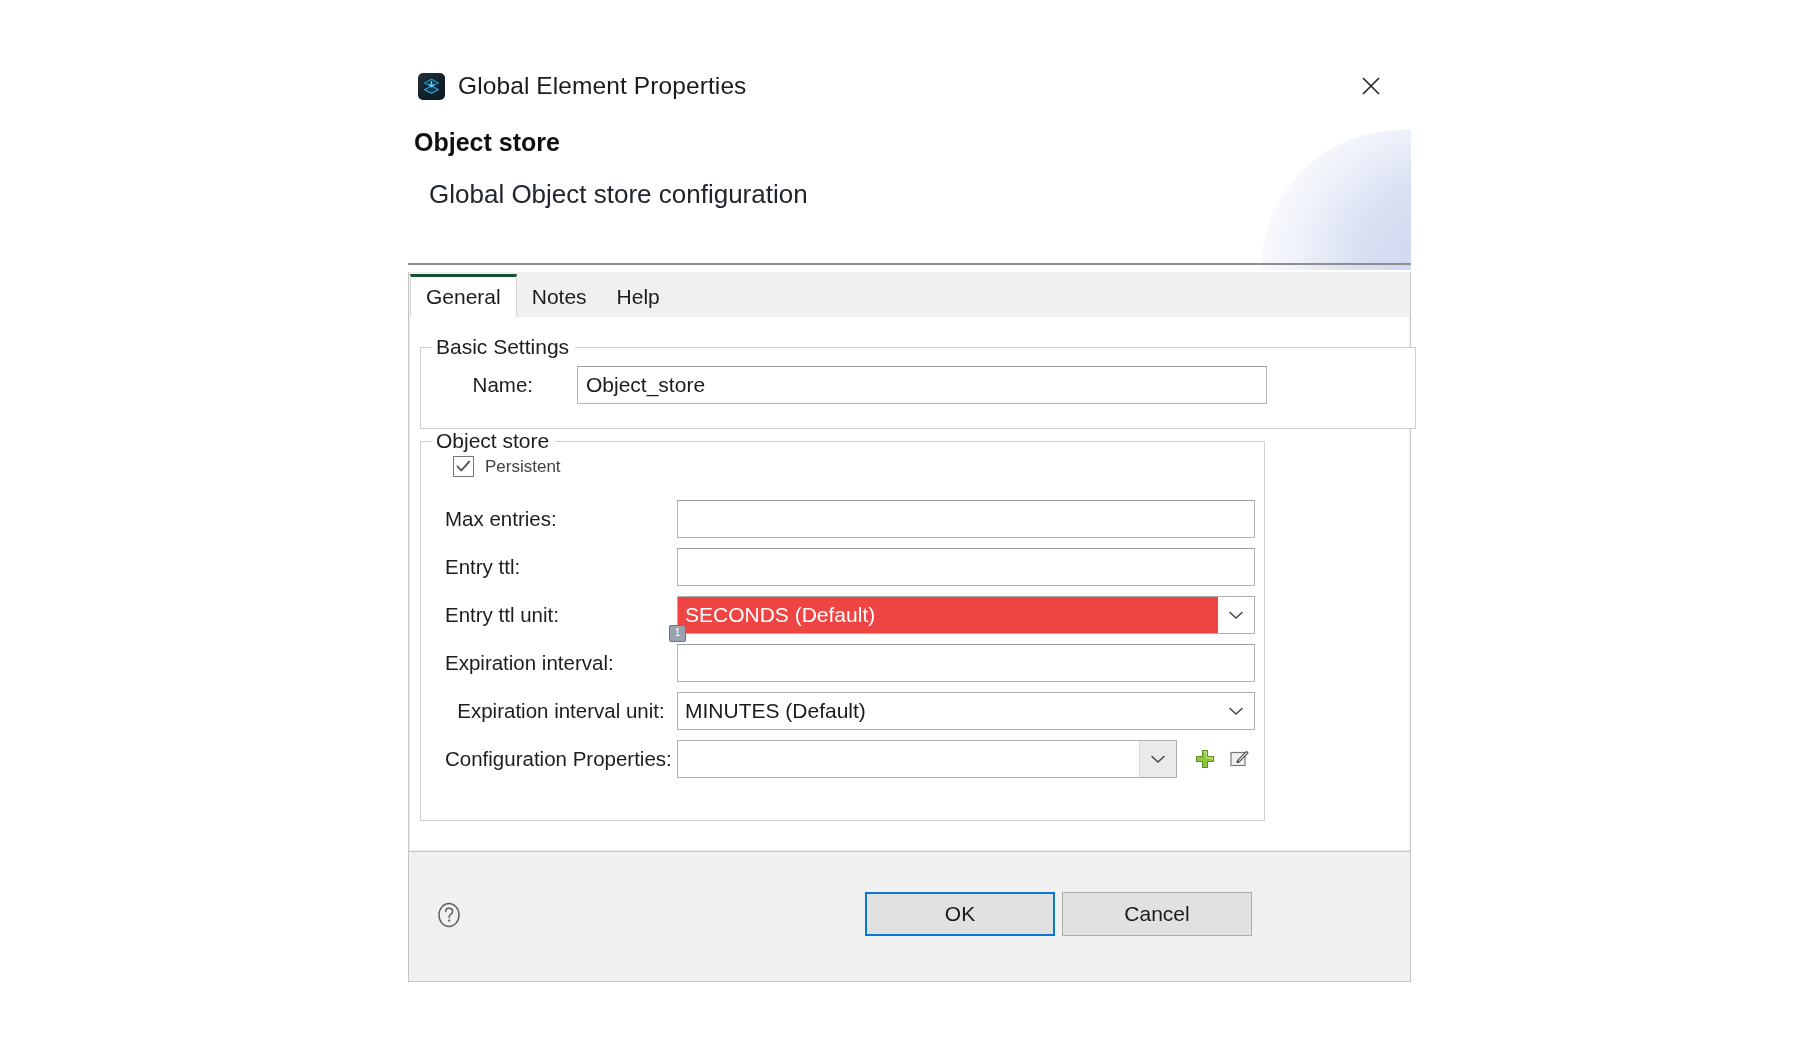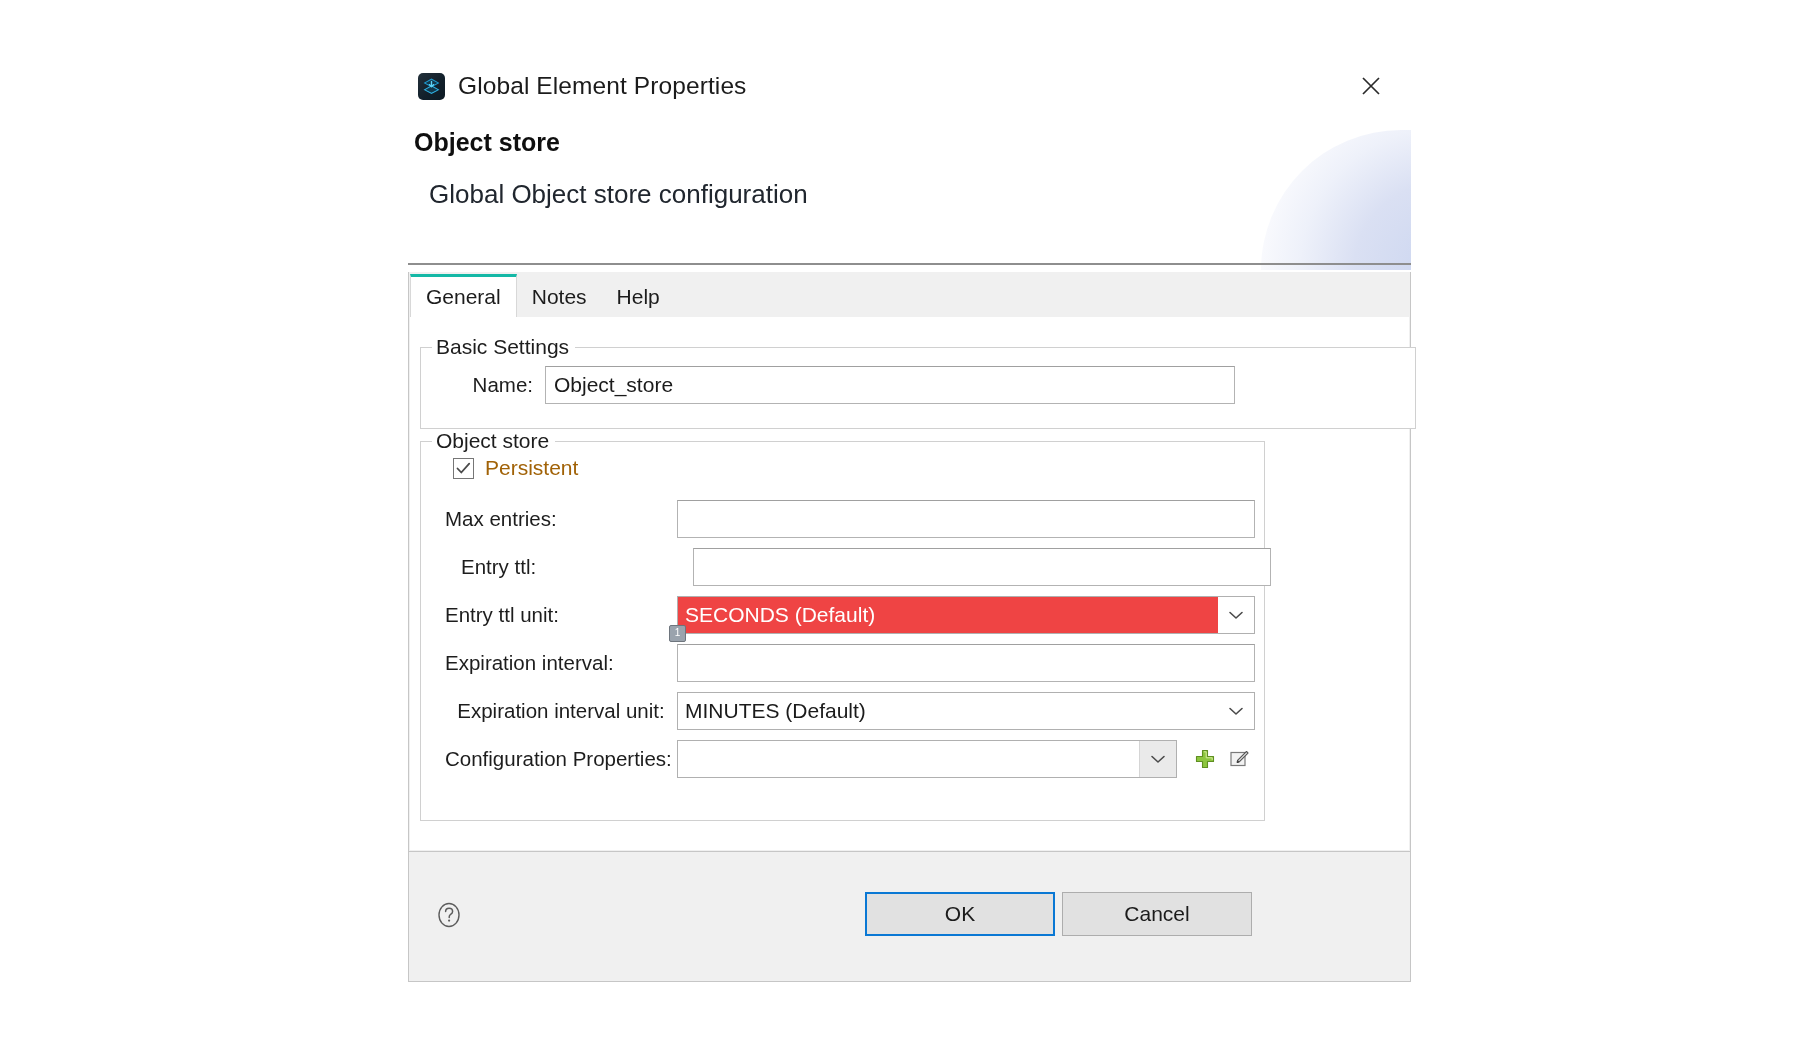--- a/index.html
+++ b/index.html
@@ -132,21 +132,21 @@
     padding: 0 15px 8px 15px;
     height: 43px;
     display: flex;
     align-items: flex-end;
     cursor: pointer;
     box-sizing: border-box;
     background: transparent;
   }
   .tab.active {
     background: #ffffff;
-    border-top: 3px solid #14b8a6;
+    border-top: 3px solid #14532d;
     border-left: 1px solid #d8d8d8;
     border-right: 1px solid #d8d8d8;
   }
 
   .tabbody {
     position: absolute;
     left: 1px;
     right: 1px;
     top: 45px;
     bottom: 1px;
@@ -265,21 +265,21 @@
     width: 21px;
     height: 21px;
     border: 1px solid #767676;
     background: #ffffff;
     box-sizing: border-box;
     display: flex;
     align-items: center;
     justify-content: center;
   }
   .checkbox svg { display: block; }
-  .check-label { font-size: 21px; color: #a16207; }
+  .check-label { font-size: 17px; color: #404040; }
 
   
   .icon-btn {
     width: 28px;
     height: 28px;
     display: flex;
     align-items: center;
     justify-content: center;
     cursor: pointer;
   }
@@ -368,42 +368,42 @@
       <div class="tab">Notes</div>
       <div class="tab">Help</div>
     </div>
 
     <div class="tabbody">
 
       <div class="group" id="group-basic">
         <span class="group-title">Basic Settings</span>
         <div class="row" style="left:0px; top:18px; width:100%;">
           <span class="field-label" style="width:112px; text-align:right; padding-right:12px;">Name:</span>
-          <input class="textfield" style="width: 690px;" value="Object_store">
+          <input class="textfield" style="width: 690px; margin-left: 32px;" value="Object_store">
         </div>
       </div>
 
       <div class="group" id="group-store">
         <span class="group-title">Object store</span>
 
         <div class="checkrow">
           <span class="checkbox">
             <svg width="15" height="13" viewBox="0 0 15 13">
               <path d="M1.5 6.5 L5.3 10.5 L13.2 1.6" stroke="#4a4a4a" stroke-width="1.8" fill="none" stroke-linecap="round" stroke-linejoin="round"></path>
             </svg>
           </span>
           <span class="check-label">Persistent</span>
         </div>
 
         <div class="row" style="left:24px; top:58px;">
           <span class="field-label" style="width:232px;">Max entries:</span>
           <input class="textfield" style="width: 578px;" value="">
         </div>
 
-        <div class="row" style="left:40px; top:106px;">
+        <div class="row" style="left:24px; top:106px;">
           <span class="field-label" style="width:232px;">Entry ttl:</span>
           <input class="textfield" style="width: 578px;" value="">
         </div>
 
         <div class="row" style="left:24px; top:154px;justify-content:flex-end;">
           <span class="field-label" style="width:232px;">Entry ttl unit:</span>
           <div class="combo selected" style="width:578px;">
             <span class="combo-value">SECONDS (Default)</span>
             <span class="combo-arrow">
               <svg width="18" height="12" viewBox="0 0 18 12">

